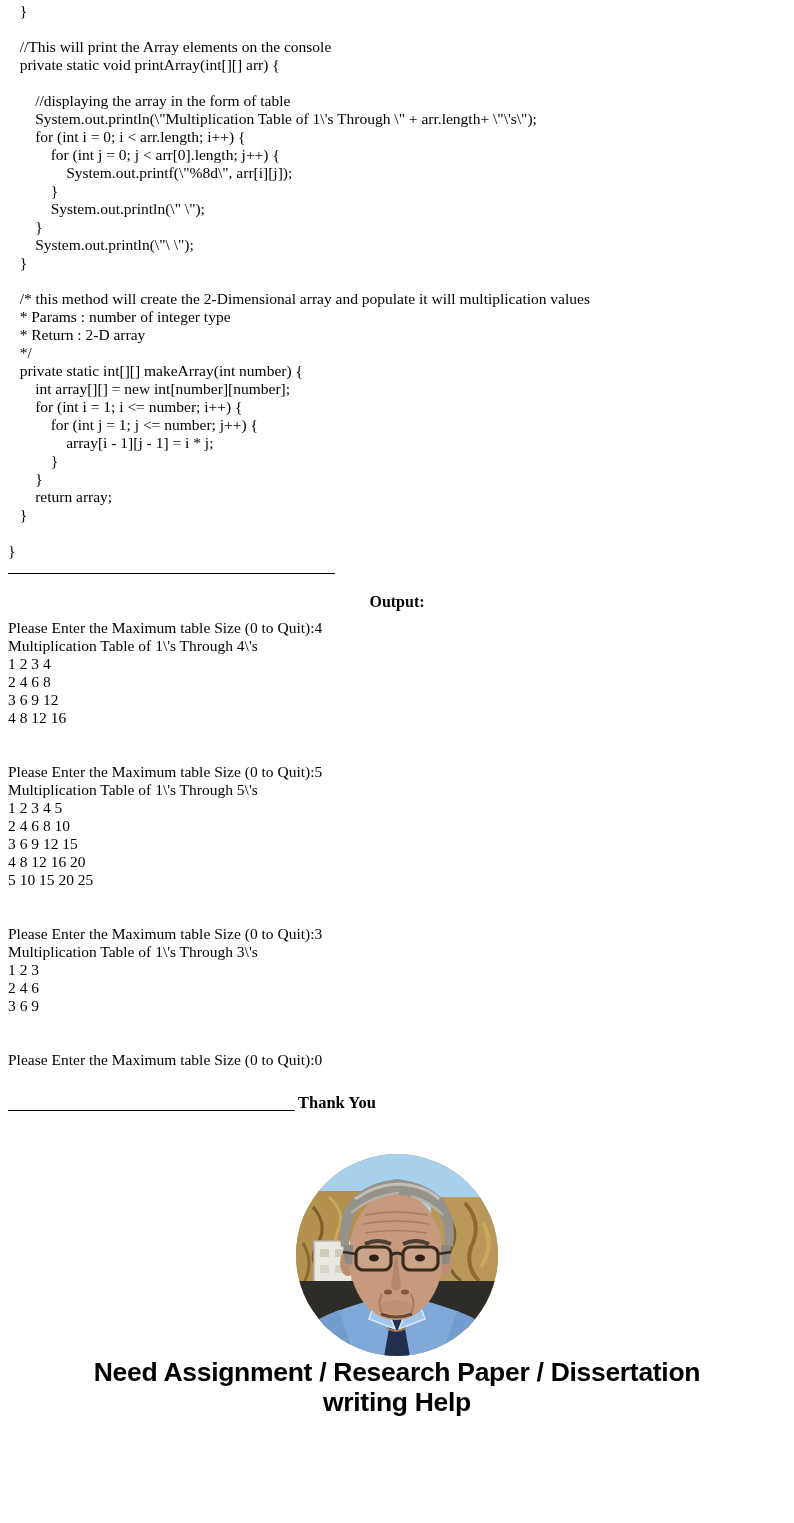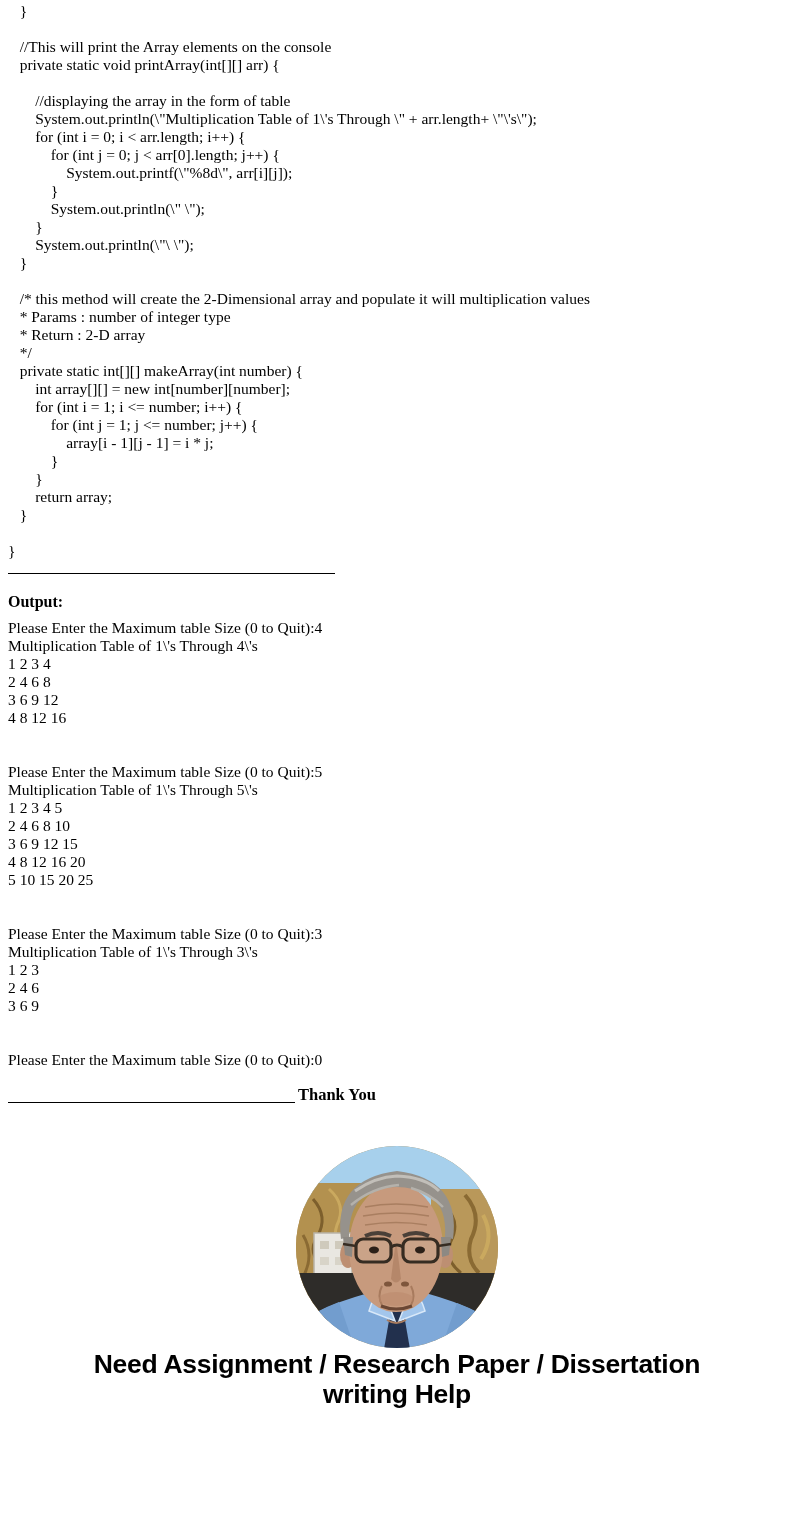--- a/index.html
+++ b/index.html
@@ -30,25 +30,26 @@
     height: 0;
     border-bottom: 1.4px solid #000000;
     margin: 13px 0 0 0;
   }
   .output-heading {
     font-family: "Liberation Serif", serif;
     font-weight: bold;
     font-size: 16px;
     line-height: 18px;
     margin-top: 19px;
+    text-align: center;
   }
   .output-block { margin-top: 8px; }
 
   .thankyou-row {
-    margin-top: 16px;
+    margin-top: 24px;
     display: flex;
     align-items: flex-end;
     height: 20px;
   }
   .thankyou-rule {
     width: 287px;
     height: 0;
     border-bottom: 1.6px solid #000000;
     margin-bottom: 2px;
   }

